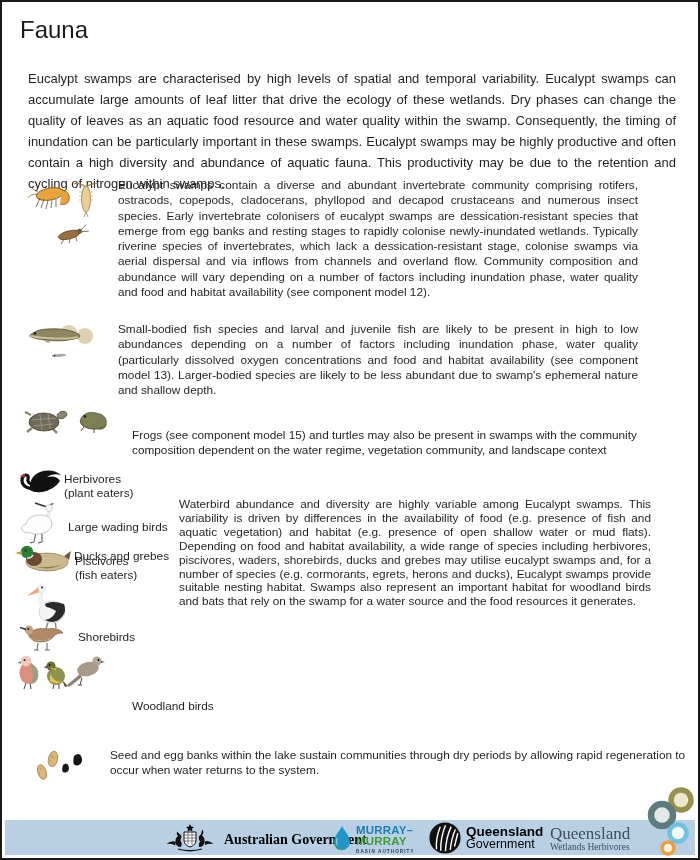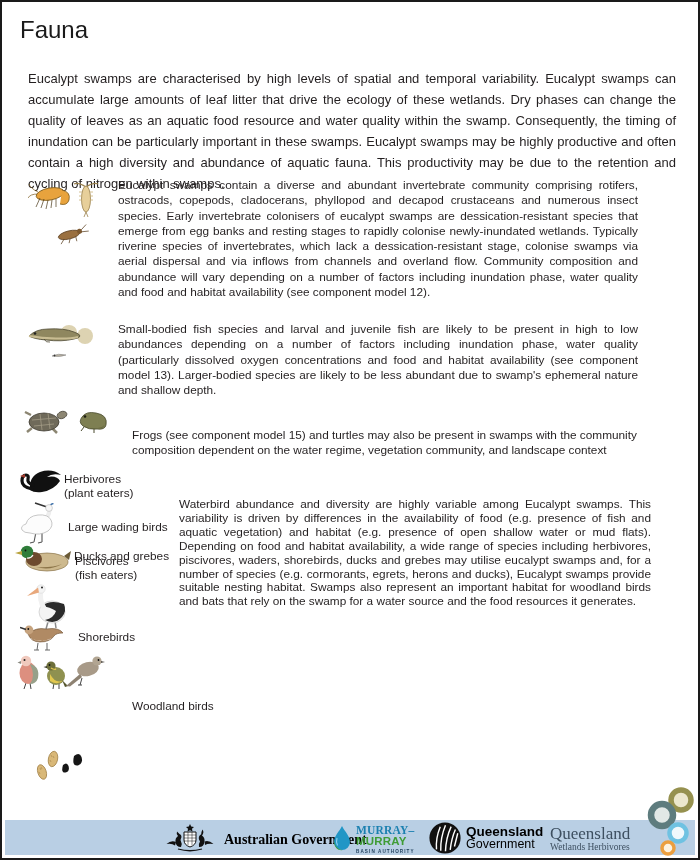--- a/index.html
+++ b/index.html
@@ -16,21 +16,21 @@
   }
   .abs{position:absolute;}
   .title{font-size:24px;font-weight:400;color:#1a1a1a;}
   .body-txt{font-size:11.8px;line-height:15.3px;text-align:justify;}
   .intro-txt{font-size:13px;line-height:21px;text-align:justify;}
   .wb-txt{font-size:11.8px;line-height:13.9px;text-align:justify;}
   .legend-label{font-size:11.8px;line-height:14px;}
   .no-justify{text-align:left;}
   .band{background:#b9cfe4;}
   .ausgov-label{font-family:"Liberation Serif","DejaVu Serif",serif;font-weight:bold;font-size:14px;color:#000;}
-  .mdba-l1{font-size:11.5px;font-weight:bold;color:#1b80b0;line-height:11px;letter-spacing:.2px;font-family:Liberation Serif, serif;}
+  .mdba-l1{font-size:11.5px;font-weight:bold;color:#1b80b0;line-height:11px;letter-spacing:.2px;}
   .mdba-l2{font-size:11.5px;font-weight:bold;color:#3f9c35;line-height:11px;letter-spacing:.2px;}
   .mdba-l3{font-size:4.6px;font-weight:bold;color:#1d3d5a;letter-spacing:1.1px;margin-top:2px;}
   .qgov-l1{font-size:13.5px;font-weight:bold;color:#000;line-height:13px;}
   .qgov-l2{font-size:12.5px;color:#000;line-height:13px;}
   .qwp-l1{font-size:17px;color:#3d4f60;line-height:17px;font-family:"Liberation Serif","DejaVu Serif",serif;}
   .qwp-l2{font-size:9.5px;color:#3d4f60;line-height:11px;font-family:"Liberation Serif","DejaVu Serif",serif;}
   svg{display:block;}
   .inline-ic{display:inline-block;vertical-align:-3px;margin:0 5px;}
 </style>
 </head>
@@ -217,20 +217,21 @@
   <div class="abs" style="left:30px;top:746px;width:52px;height:38px;">
     <svg viewBox="0 0 52 38" width="52" height="38">
       <ellipse cx="10" cy="24" rx="4.2" ry="7.5" fill="#d9b878" stroke="#a5854d" stroke-width="0.8" transform="rotate(-18 10 24)"></ellipse>
       <ellipse cx="21" cy="11" rx="4.6" ry="7.8" fill="#d9b878" stroke="#a5854d" stroke-width="0.8" transform="rotate(12 21 11)"></ellipse>
       <path d="M8 20 l1 2 m-2 2 l1 2 m1 -7 l1 2 M19 7 l1 2 m-2 3 l1 2 m2 -6 l1 2" stroke="#a5854d" stroke-width="0.6" fill="none"></path>
       <path d="M31 17 q4 -3.5 5.5 1 q1.5 5.5 -3 6.5 q-5 .5 -2.5 -7.5 z" fill="#161616"></path>
       <path d="M42 8 q5.5 -4.5 7.5 1 q2 6.5 -3.5 8.5 q-6.5 1 -4 -9.5 z" fill="#161616"></path>
     </svg>
   </div>
 
+  <div class="abs body-txt no-justify" style="left:108px;top:746px;width:578px;">Seed and egg banks within the lake sustain communities through dry periods by allowing rapid regeneration to occur when water returns to the system.</div>
 
   <div class="abs band" style="left:3px;right:3px;top:818px;height:35px;"></div>
 
   <div class="abs" style="left:161px;top:822px;width:54px;height:28px;">
     <svg viewBox="0 0 54 28" width="54" height="28">
       <path d="M27 0 l1.2 2.6 2.8 .3 -2 1.9 .5 2.8 -2.5 -1.4 -2.5 1.4 .5 -2.8 -2 -1.9 2.8 -.3 z" fill="#111"></path>
       <path d="M21 8 h12 v8 q0 5 -6 7 q-6 -2 -6 -7 z" fill="#fff" stroke="#111" stroke-width="1"></path>
       <path d="M21 11 h12 M21 14 h12 M21 17 h12 M25 8 v13 M29 8 v13" stroke="#111" stroke-width="0.5"></path>
       <path d="M18 23 Q13 23 12.5 18 Q12 14 15 12 Q13 10 14 7.5 L16.5 10 Q18.5 10.5 18.5 13 L17.5 16 Q19.5 19.5 18 23 Z" fill="#111"></path>
       <path d="M13 18 Q8 16 3.5 20 Q9 19 12 21.5 Z" fill="#111"></path>

